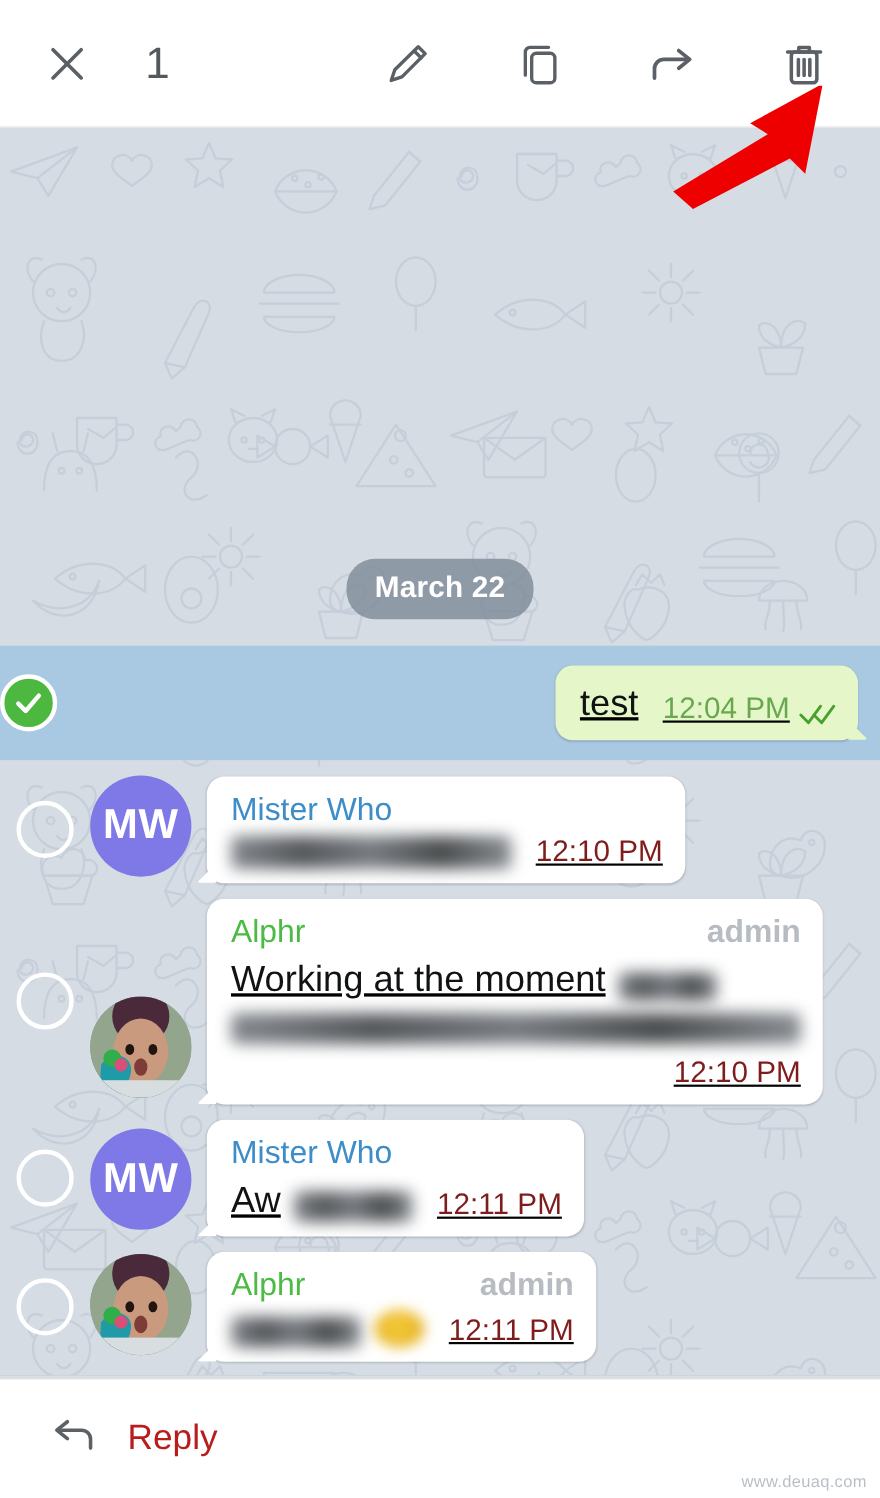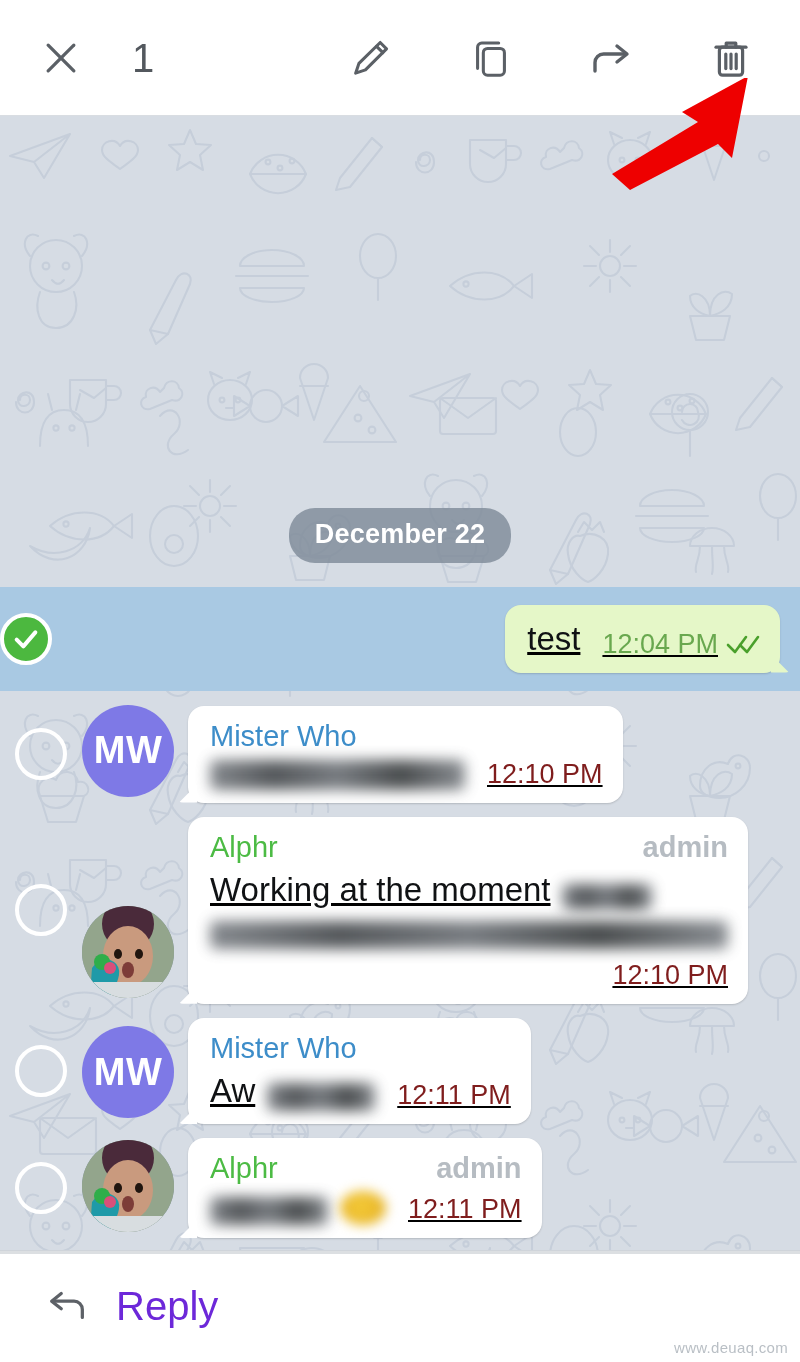--- a/index.html
+++ b/index.html
@@ -228,41 +228,41 @@
     filter: blur(6px);
     vertical-align: middle;
   }
   .time {
     font-size: 27px;
     color: #7f1d1d;
     white-space: nowrap;
     margin-left: auto;
     padding-left: 10px;
   }
-  .time.green { color: #69a84f; display: flex; align-items: center; gap: 8px; }
+  .time.green { color: #69a84f; display: flex; align-items: flex-end; gap: 8px; }
   .ticks { color: #4aa02c; display: inline-flex; }
 
   
   .bottombar {
     position: relative;
     flex: 0 0 112px;
     height: 112px;
     background: #ffffff;
     border-top: 1px solid #cfd4da;
     display: flex;
     align-items: center;
   }
   .bb-btn {
     display: flex; align-items: center;
     gap: 26px;
     color: #5d6167;
   }
   .bb-btn.left { margin-left: 44px; }
   .bb-btn.right { margin-left: auto; margin-right: 48px; }
-  .bb-label { font-size: 40px; color: #6d28d9; }
+  .bb-label { font-size: 32px; color: #b91c1c; }
   .watermark {
     position: absolute;
     right: 12px; bottom: 6px;
     font-size: 15px;
     color: #b9bfc5;
     letter-spacing: .3px;
   }
   .top-hairline {
     position: absolute;
     left: 0; right: 0; top: 0;
@@ -436,21 +436,21 @@
       <use href="#dg" x="0" y="960"></use>
       <use href="#dg" x="-400" y="240"></use>
       <use href="#dg" x="400" y="240"></use>
       <use href="#dg" x="-400" y="720"></use>
       <use href="#dg" x="400" y="720"></use>
     </svg>
 
     <div class="chat-scroll">
 
       <div class="chip-row">
-        <div class="chip">December 22</div>
+        <div class="chip">March 22</div>
       </div>
 
 
       <div class="msg-row out selected" style="padding:18px 20px 18px 0; margin-top:10px;">
         <div class="check-slot" style="position:absolute;left:0;top:0;bottom:0;">
           <div class="check-circle checked">
             <svg class="tick" width="32" height="32" viewBox="0 0 24 24" fill="none" stroke="currentColor" stroke-width="3" stroke-linecap="round" stroke-linejoin="round">
               <polyline points="5,12.5 10,17.5 19,7"></polyline>
             </svg>
           </div>

